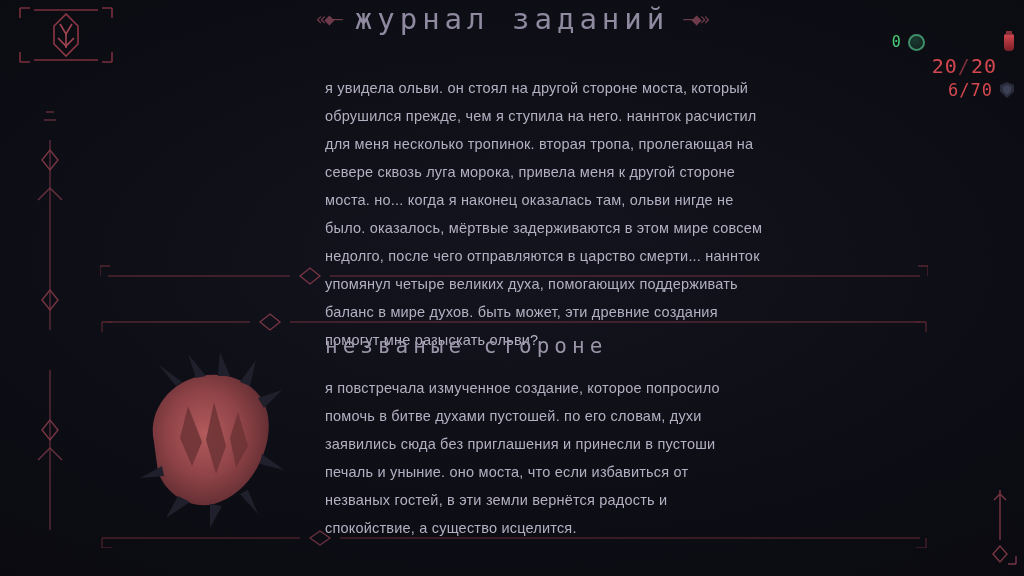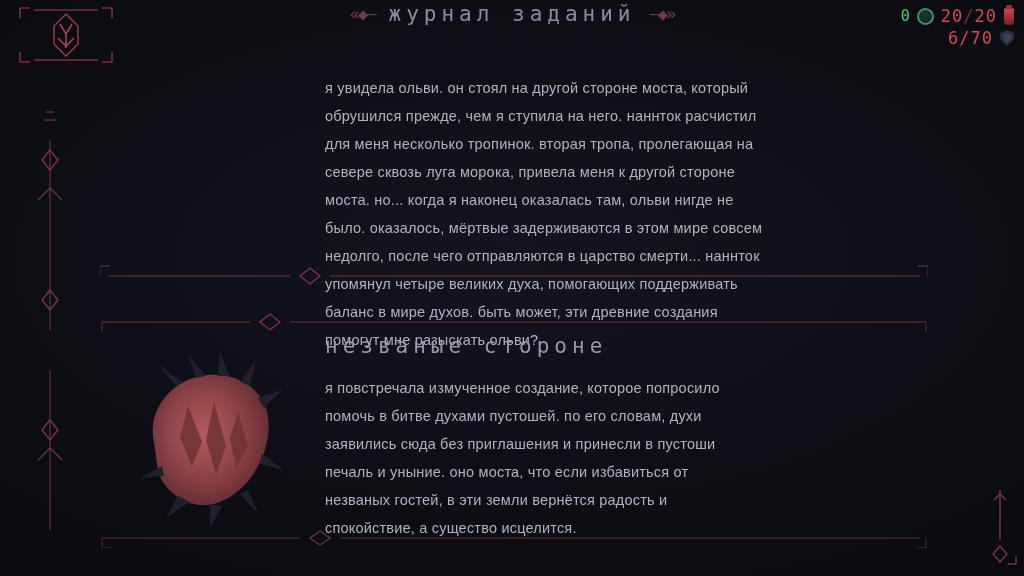--- a/index.html
+++ b/index.html
@@ -19,21 +19,21 @@
 
   
   .title-wrap {
     position: absolute;
     top: 2px; left: 0; right: 0;
     display: flex; align-items: center; justify-content: center;
     gap: 10px;
   }
   .title-text {
     font-family: "DejaVu Sans Mono", monospace;
-    font-size: 21px;
+    font-size: 29px;
     letter-spacing: 5px;
     color: #8f8aa0;
     text-transform: lowercase;
   }
   .title-orn {
     color: #6e3b4a;
     font-size: 17px;
     letter-spacing: -2px;
     font-family: "DejaVu Sans Mono", monospace;
   }
@@ -49,21 +49,21 @@
     font-family: "DejaVu Sans Mono", monospace;
   }
   .hud-row { display: flex; align-items: center; gap: 7px; }
   .hud-num-green { color: #4ad17a; font-size: 15px; }
   .orb {
     width: 17px; height: 17px; border-radius: 50%;
     border: 2px solid #3f8f6a;
     background: radial-gradient(circle at 40% 35%, #1b3b31, #10201c);
   }
   .hud-val {
-    color: #d4484f; font-size: 17px; letter-spacing: 1px;
+    color: #d4484f; font-size: 20px; letter-spacing: 1px; margin-top: 48px;
   }
   .hud-val .slash { color: #7b2f38; }
   .flask {
     width: 10px; height: 17px;
     background: linear-gradient(#d4484f, #7b1e26);
     border-radius: 2px 2px 4px 4px;
     position: relative;
   }
   .flask:before{
     content:""; position:absolute; top:-3px; left:2px;

